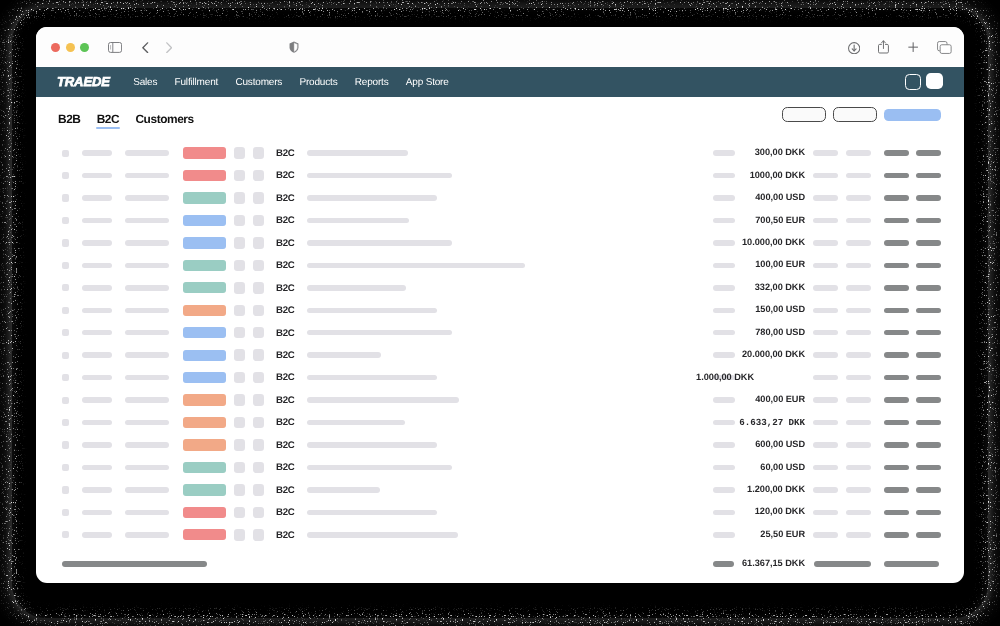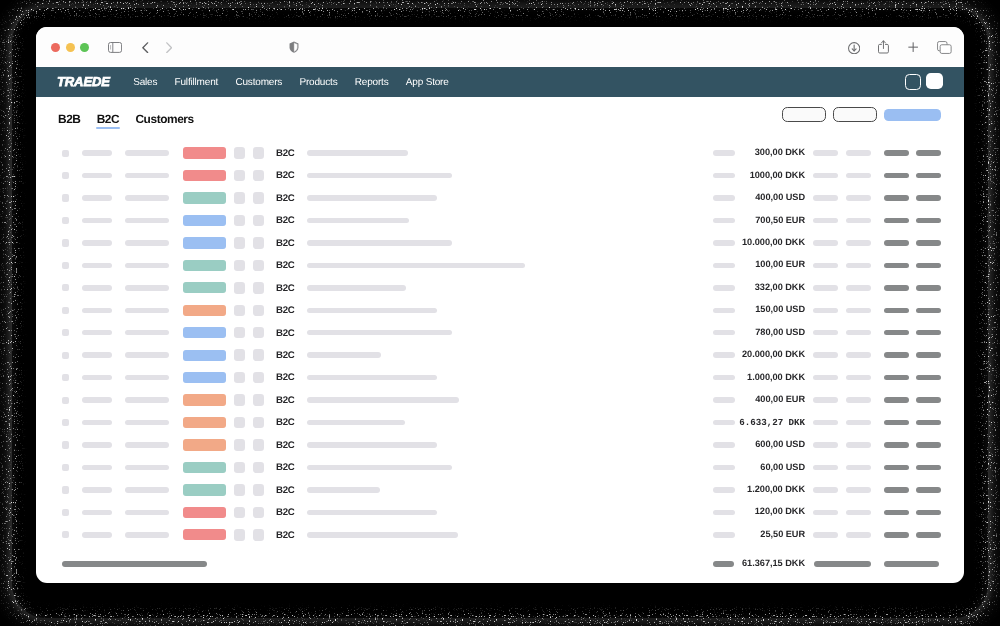--- a/index.html
+++ b/index.html
@@ -358,21 +358,21 @@
         <div style="position:absolute;left:0;top:0;width:928px;height:0;">
           <div class="cb" style="left:26.4px;top:347.04999999999995px;width:7.1px;height:7.2px;"></div>
           <div class="bar" style="left:46.400000000000006px;top:347.9px;width:29.6px;height:5.5px;"></div>
           <div class="bar" style="left:88.6px;top:347.9px;width:44.2px;height:5.5px;"></div>
           <div class="chip" style="left:146.9px;top:345px;width:42.8px;height:11.3px;background:#9bbff2;"></div>
           <div class="sq" style="left:197.6px;top:344.95px;width:11.4px;height:11.4px;"></div>
           <div class="sq" style="left:216.7px;top:344.95px;width:11.4px;height:11.4px;"></div>
           <div class="b2c" style="left: 240px; top: 345.45px; width: 40px; height: 11px; line-height: 11px;">B2C</div>
           <div class="bar" style="left:271.4px;top:347.9px;width:130px;height:5.5px;"></div>
           <div class="bar" style="left:677px;top:347.9px;width:21.8px;height:5.5px;"></div>
-          <div class="amt" style="left: 609.1px; top: 344.75px; width: 160px; height: 11px; line-height: 11px;">1.000,00 DKK</div>
+          <div class="amt" style="left: 609.1px; top: 344.75px; width: 160px; height: 11px; line-height: 11px; text-align: center;">1.000,00 DKK</div>
           <div class="bar" style="left:777.3px;top:347.9px;width:25px;height:5.5px;"></div>
           <div class="bar" style="left:809.9px;top:347.9px;width:25px;height:5.5px;"></div>
           <div class="bar dark" style="left:847.6px;top:347.9px;width:25.2px;height:5.5px;"></div>
           <div class="bar dark" style="left:880.1px;top:347.9px;width:24.9px;height:5.5px;"></div>
         </div>
         <div style="position:absolute;left:0;top:0;width:928px;height:0;">
           <div class="cb" style="left:26.4px;top:369.505px;width:7.1px;height:7.2px;"></div>
           <div class="bar" style="left:46.400000000000006px;top:370.355px;width:29.6px;height:5.5px;"></div>
           <div class="bar" style="left:88.6px;top:370.355px;width:44.2px;height:5.5px;"></div>
           <div class="chip" style="left:146.9px;top:367.45500000000004px;width:42.8px;height:11.3px;background:#f2a987;"></div>

